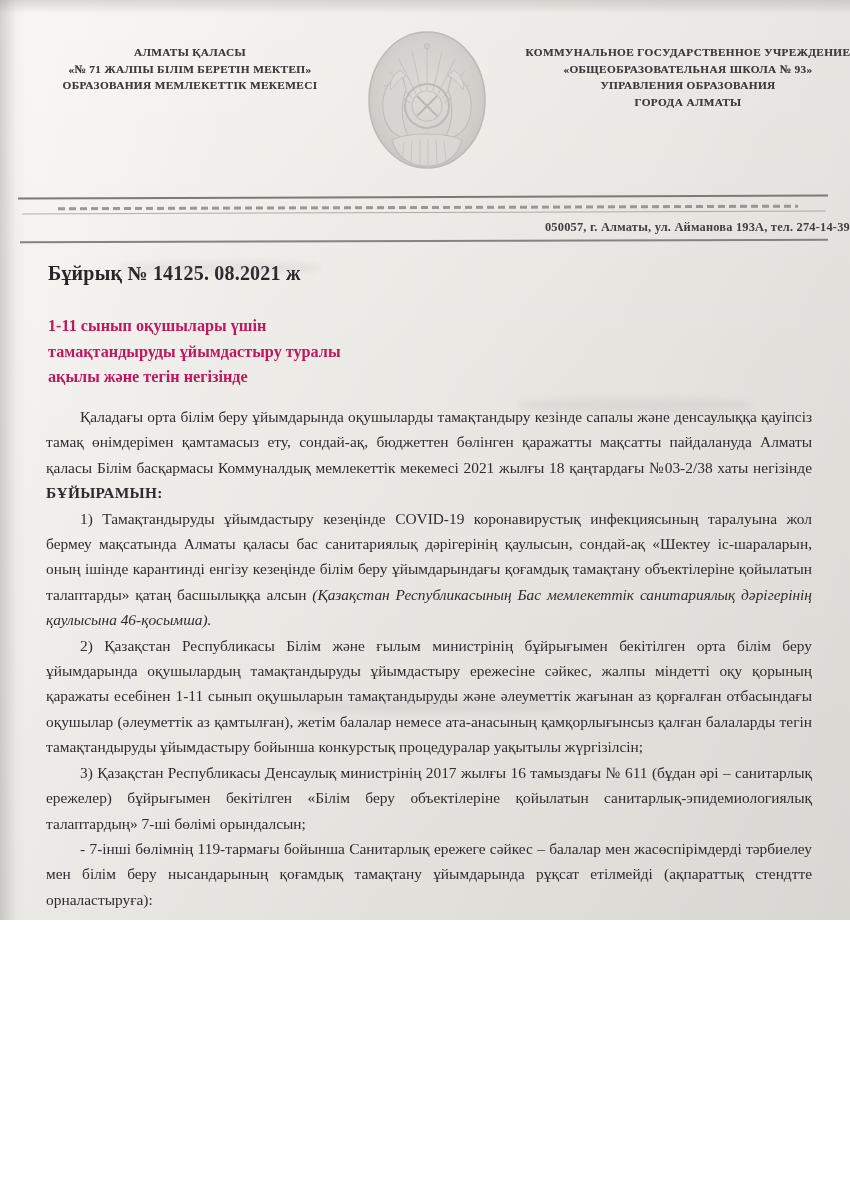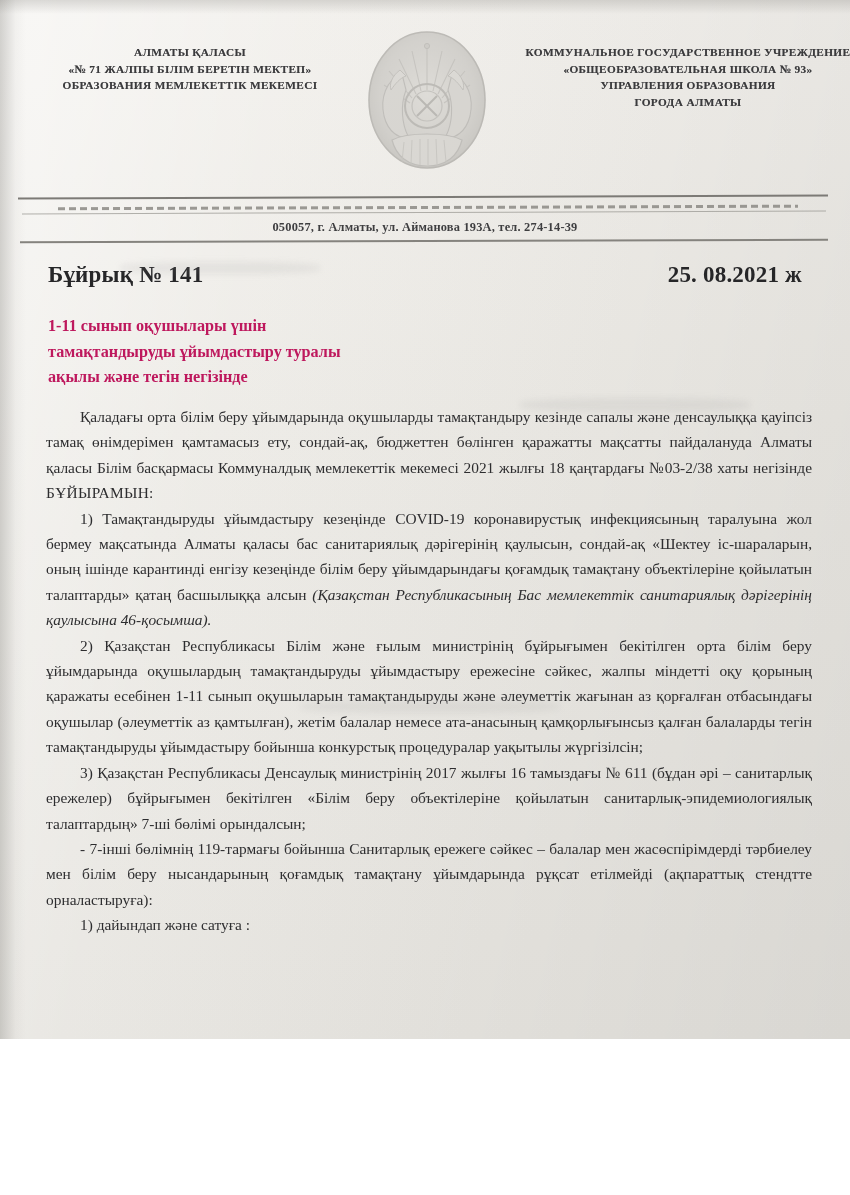--- a/index.html
+++ b/index.html
@@ -3,21 +3,21 @@
 <meta charset="utf-8">
 <style>
   html, body {
     margin: 0;
     padding: 0;
     background: #ffffff;
   }
   #page {
     position: relative;
     width: 850px;
-    height: 1039px;
+    height: 920px;
     overflow: hidden;
     background: #ecebe7;
     font-family: "Liberation Serif", "DejaVu Serif", serif;
     color: #2b2b2b;
   }
   
   #paper-tint {
     position: absolute;
     inset: 0;
     background:
@@ -90,42 +90,42 @@
     position: absolute;
     left: 22px; right: 24px; top: 212px;
     height: 1.1px;
     background: #9a9893;
     transform: rotate(-0.2deg);
     opacity: 0.75;
   }
   .address {
     position: absolute;
     left: 0; right: 0; top: 220px;
-    text-align: center;
+    text-align: right;
     font-size: 12.4px;
     font-weight: bold;
     letter-spacing: 0.2px;
     color: #3e3e40;
   }
   .rule-thick-2 {
     position: absolute;
     left: 20px; right: 22px; top: 240px;
     height: 2.2px;
     background: #85837e;
     transform: rotate(-0.18deg);
   }
 
   
   .order-row {
     position: absolute;
     left: 48px; right: 48px; top: 262px;
     display: flex;
-    justify-content: space-between;
+    justify-content: flex-start;
     align-items: baseline;
-    font-size: 23px;
+    font-size: 20px;
     font-weight: bold;
     color: #262628;
   }
   .order-no { letter-spacing: 0.2px; }
   .order-date { letter-spacing: 0.2px; }
 
   .subject {
     position: absolute;
     left: 48px; top: 314px;
     width: 520px;
@@ -146,21 +146,21 @@
     line-height: 25.4px;
     text-align: justify;
     color: #2d2d2f;
   }
   .body p {
     margin: 0 0 0 0;
     text-indent: 34px;
     text-align: justify;
     text-justify: inter-word;
   }
-  .body .bold { font-weight: normal; letter-spacing: 0.3px; }
+  .body .bold { font-weight: bold; letter-spacing: 0.3px; }
   .body .italic { font-style: italic; }
 
   
   .smudge {
     position: absolute;
     border-radius: 40%;
     background: rgba(150,148,143,0.13);
     filter: blur(3px);
     pointer-events: none;
   }

